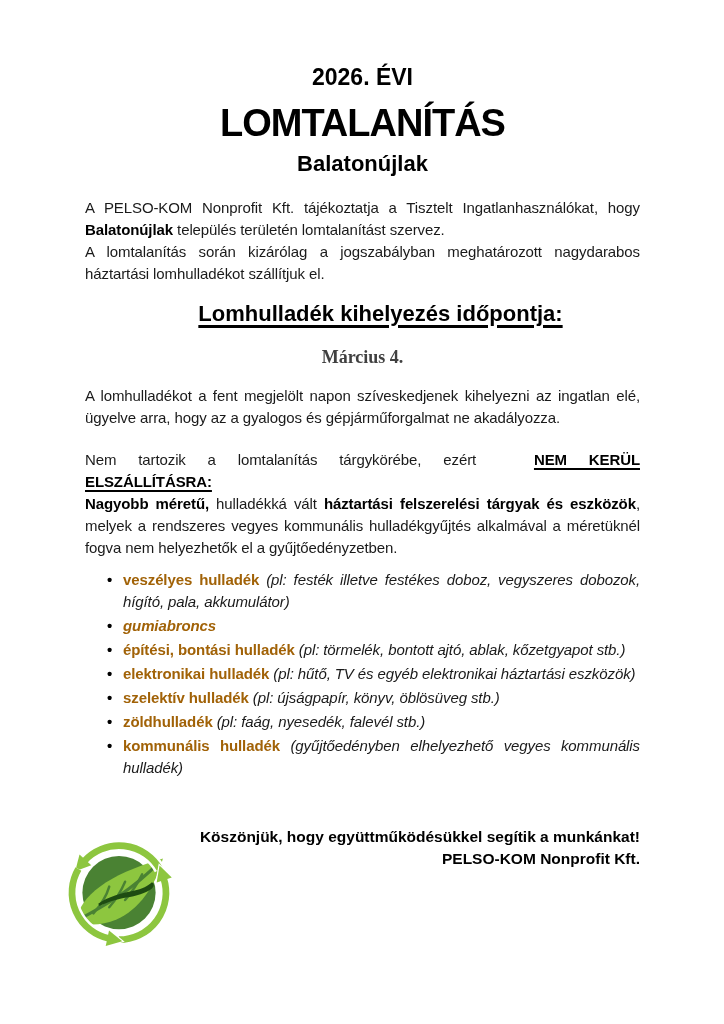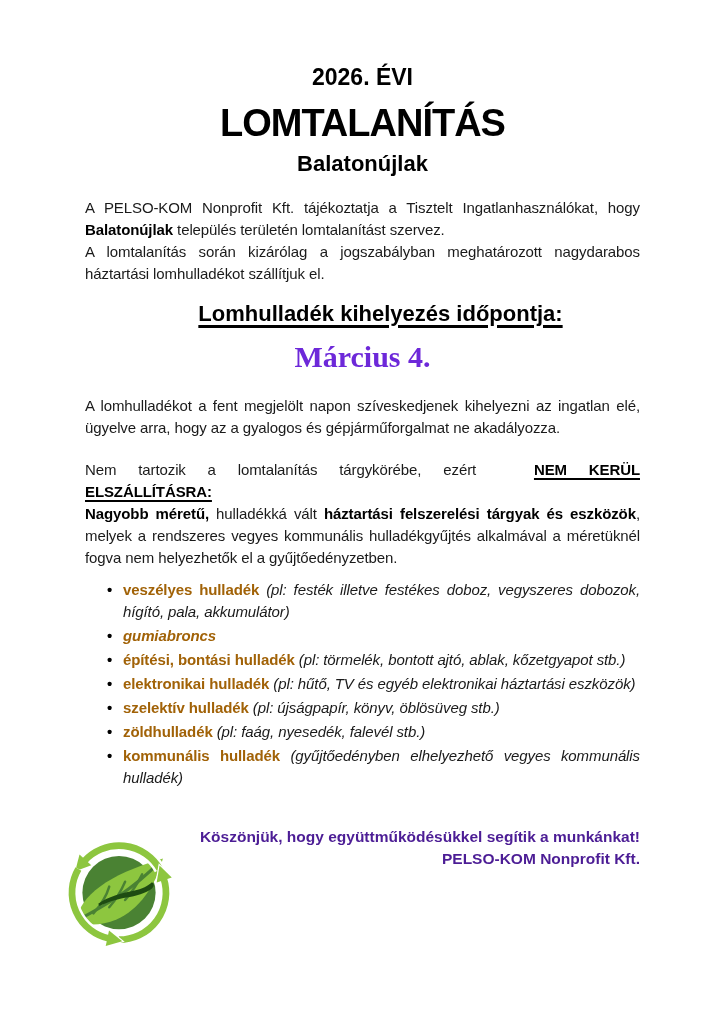--- a/index.html
+++ b/index.html
@@ -41,25 +41,25 @@
     line-height: 30px;
     font-weight: bold;
     color: #000;
     margin: 14px 0 12px 0;
   }
   .schedule-heading .u { text-decoration-thickness: 2.5px; text-underline-offset: 4px; }
 
   .schedule-date {
     text-align: center;
     font-family: "Liberation Serif", serif;
-    font-size: 30px;
+    font-size: 18px;
     line-height: 32px;
     font-weight: bold;
-    color: #6d28d9;
-    margin: 0 0 22px 0;
+    color: #404040;
+    margin: 0 0 12px 0;
   }
 
   ul.no-transport-list {
     margin: 10px 0 0 0;
     padding: 0 0 0 22px;
     list-style: none;
   }
   ul.no-transport-list li {
     position: relative;
     padding-left: 16px;
@@ -80,21 +80,21 @@
   .ex { font-style: italic; font-weight: normal; color: #1a1a1a; }
 
   .footer { position: absolute; left: 0; right: 0; top: 820px; height: 204px; }
   .logo { position: absolute; left: 58px; top: 8px; }
   .footer-text {
     position: absolute;
     right: 84px;
     top: 6px;
     text-align: right;
     font-weight: bold;
-    color: #4c1d95;
+    color: #000000;
     font-size: 15.5px;
     line-height: 22px;
   }
 </style>
 </head>
 <body>
 
 <div class="page">
   <div class="content">
 

